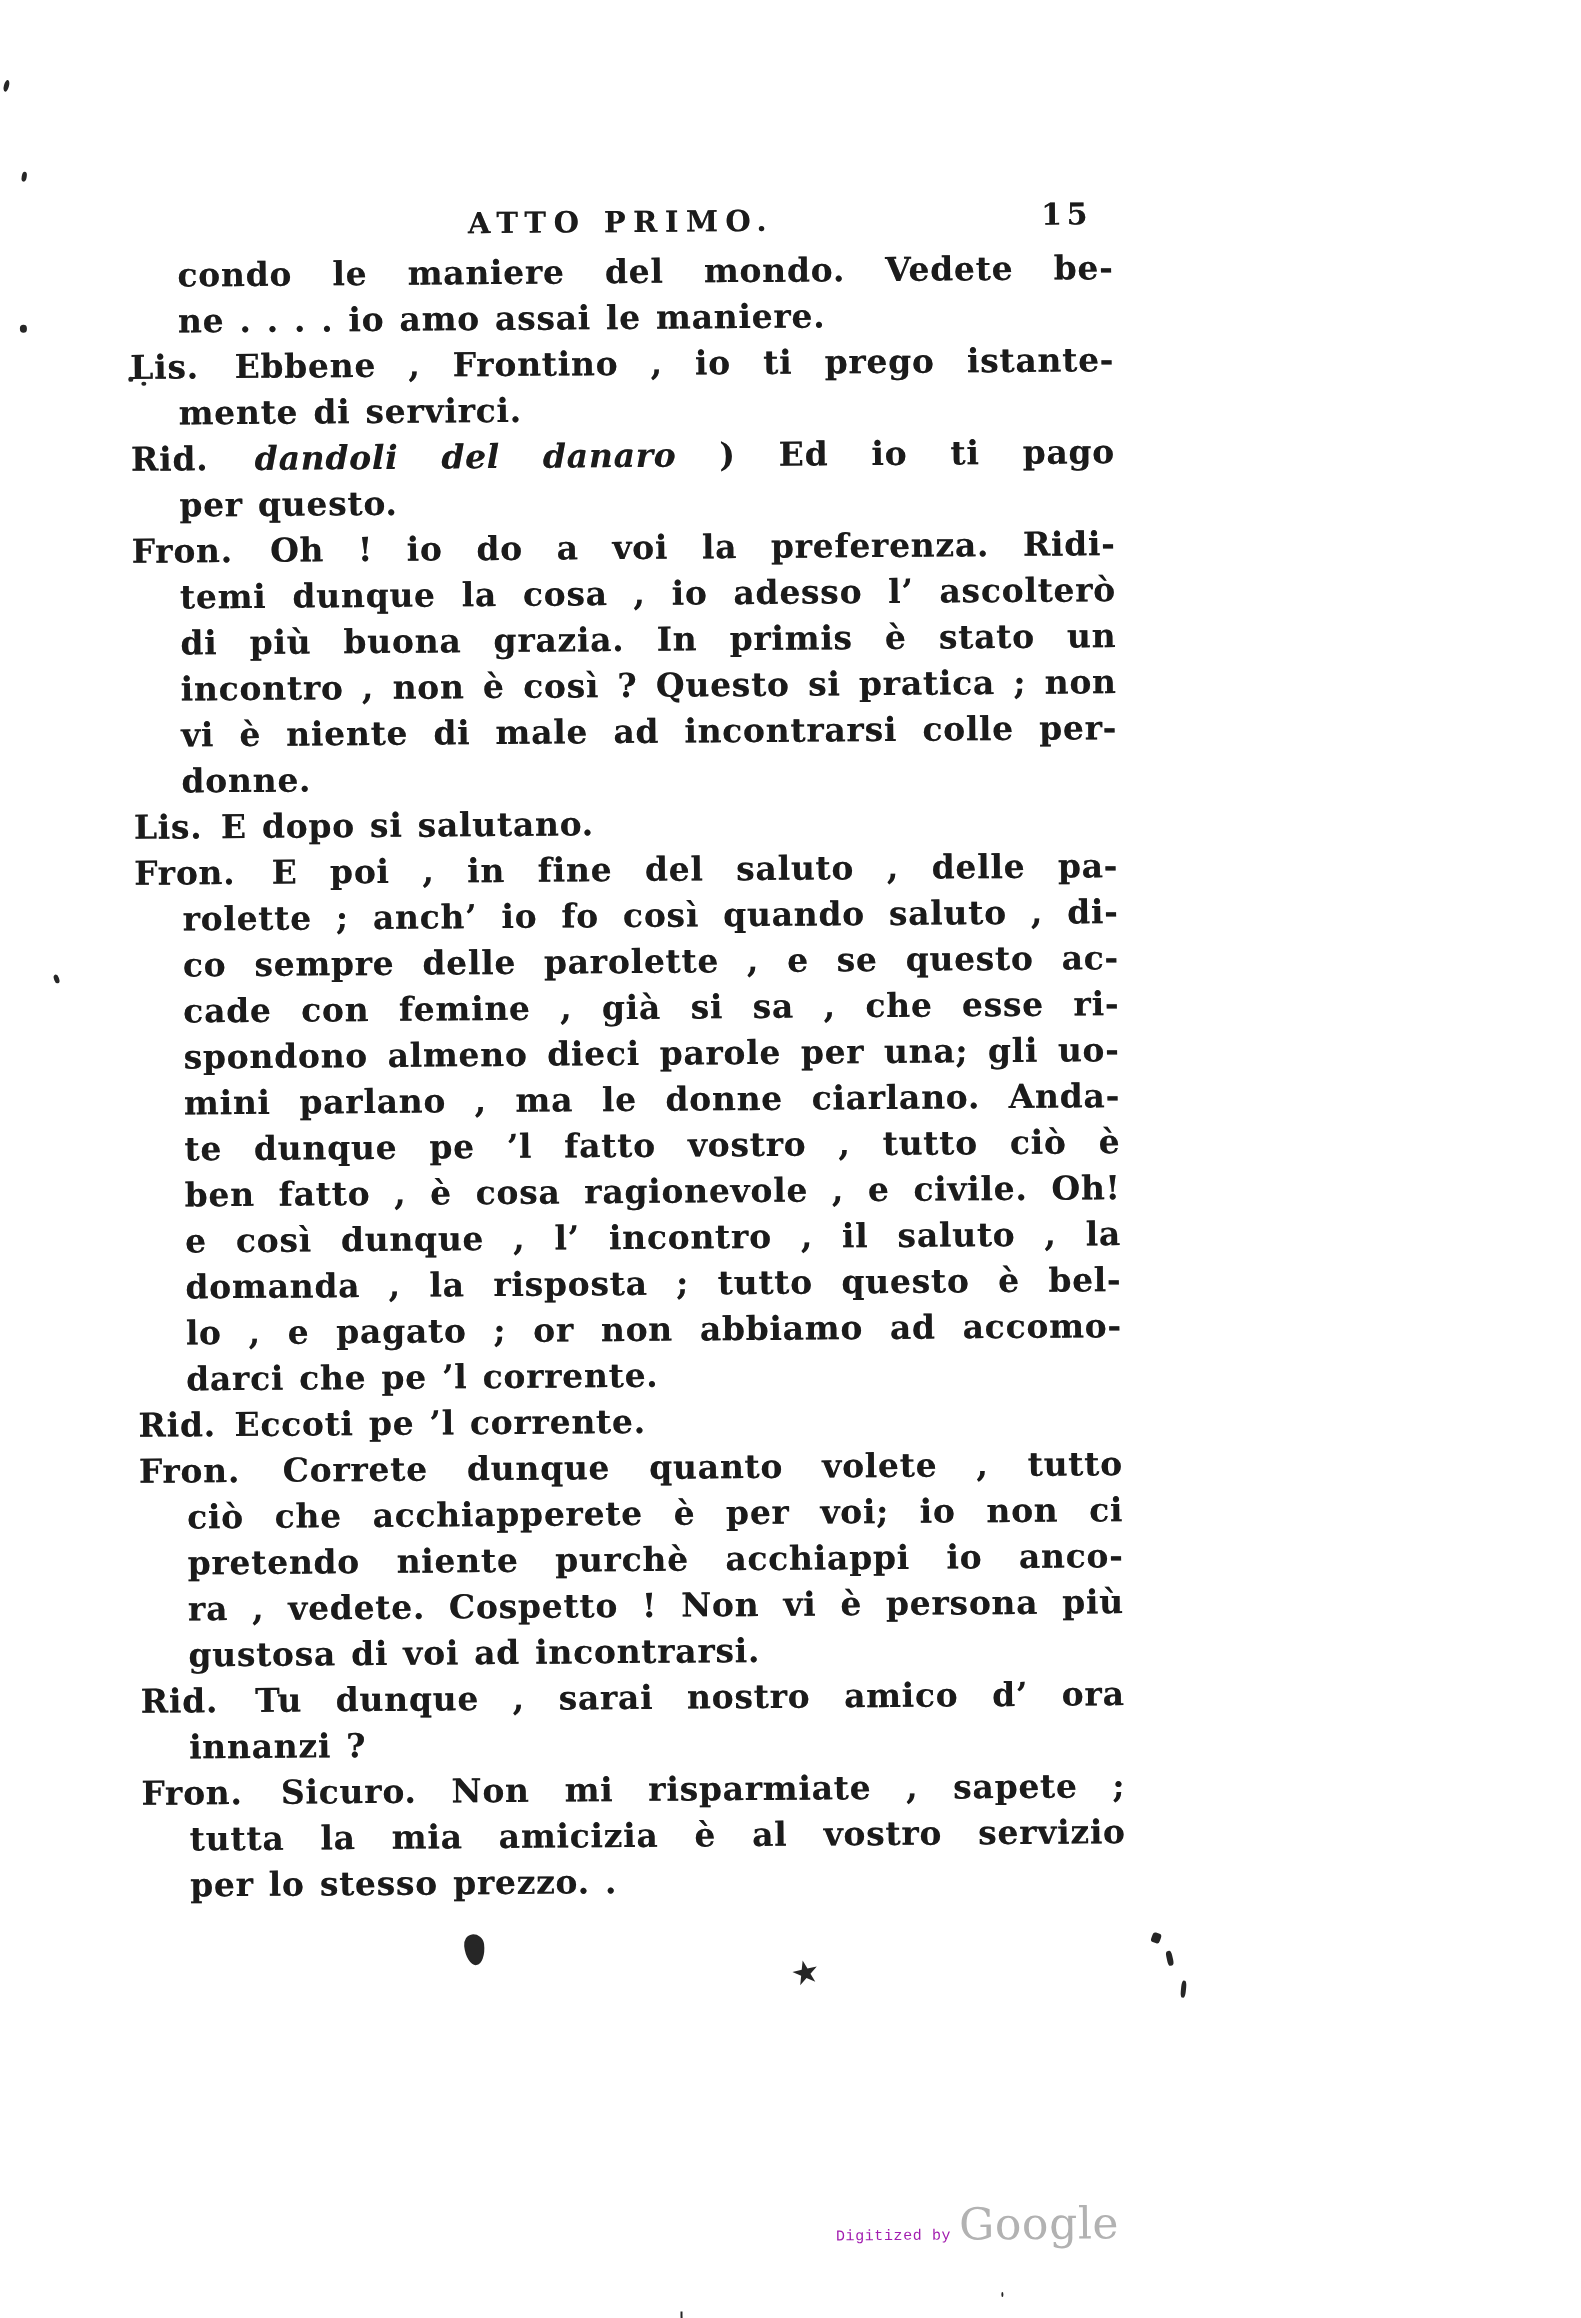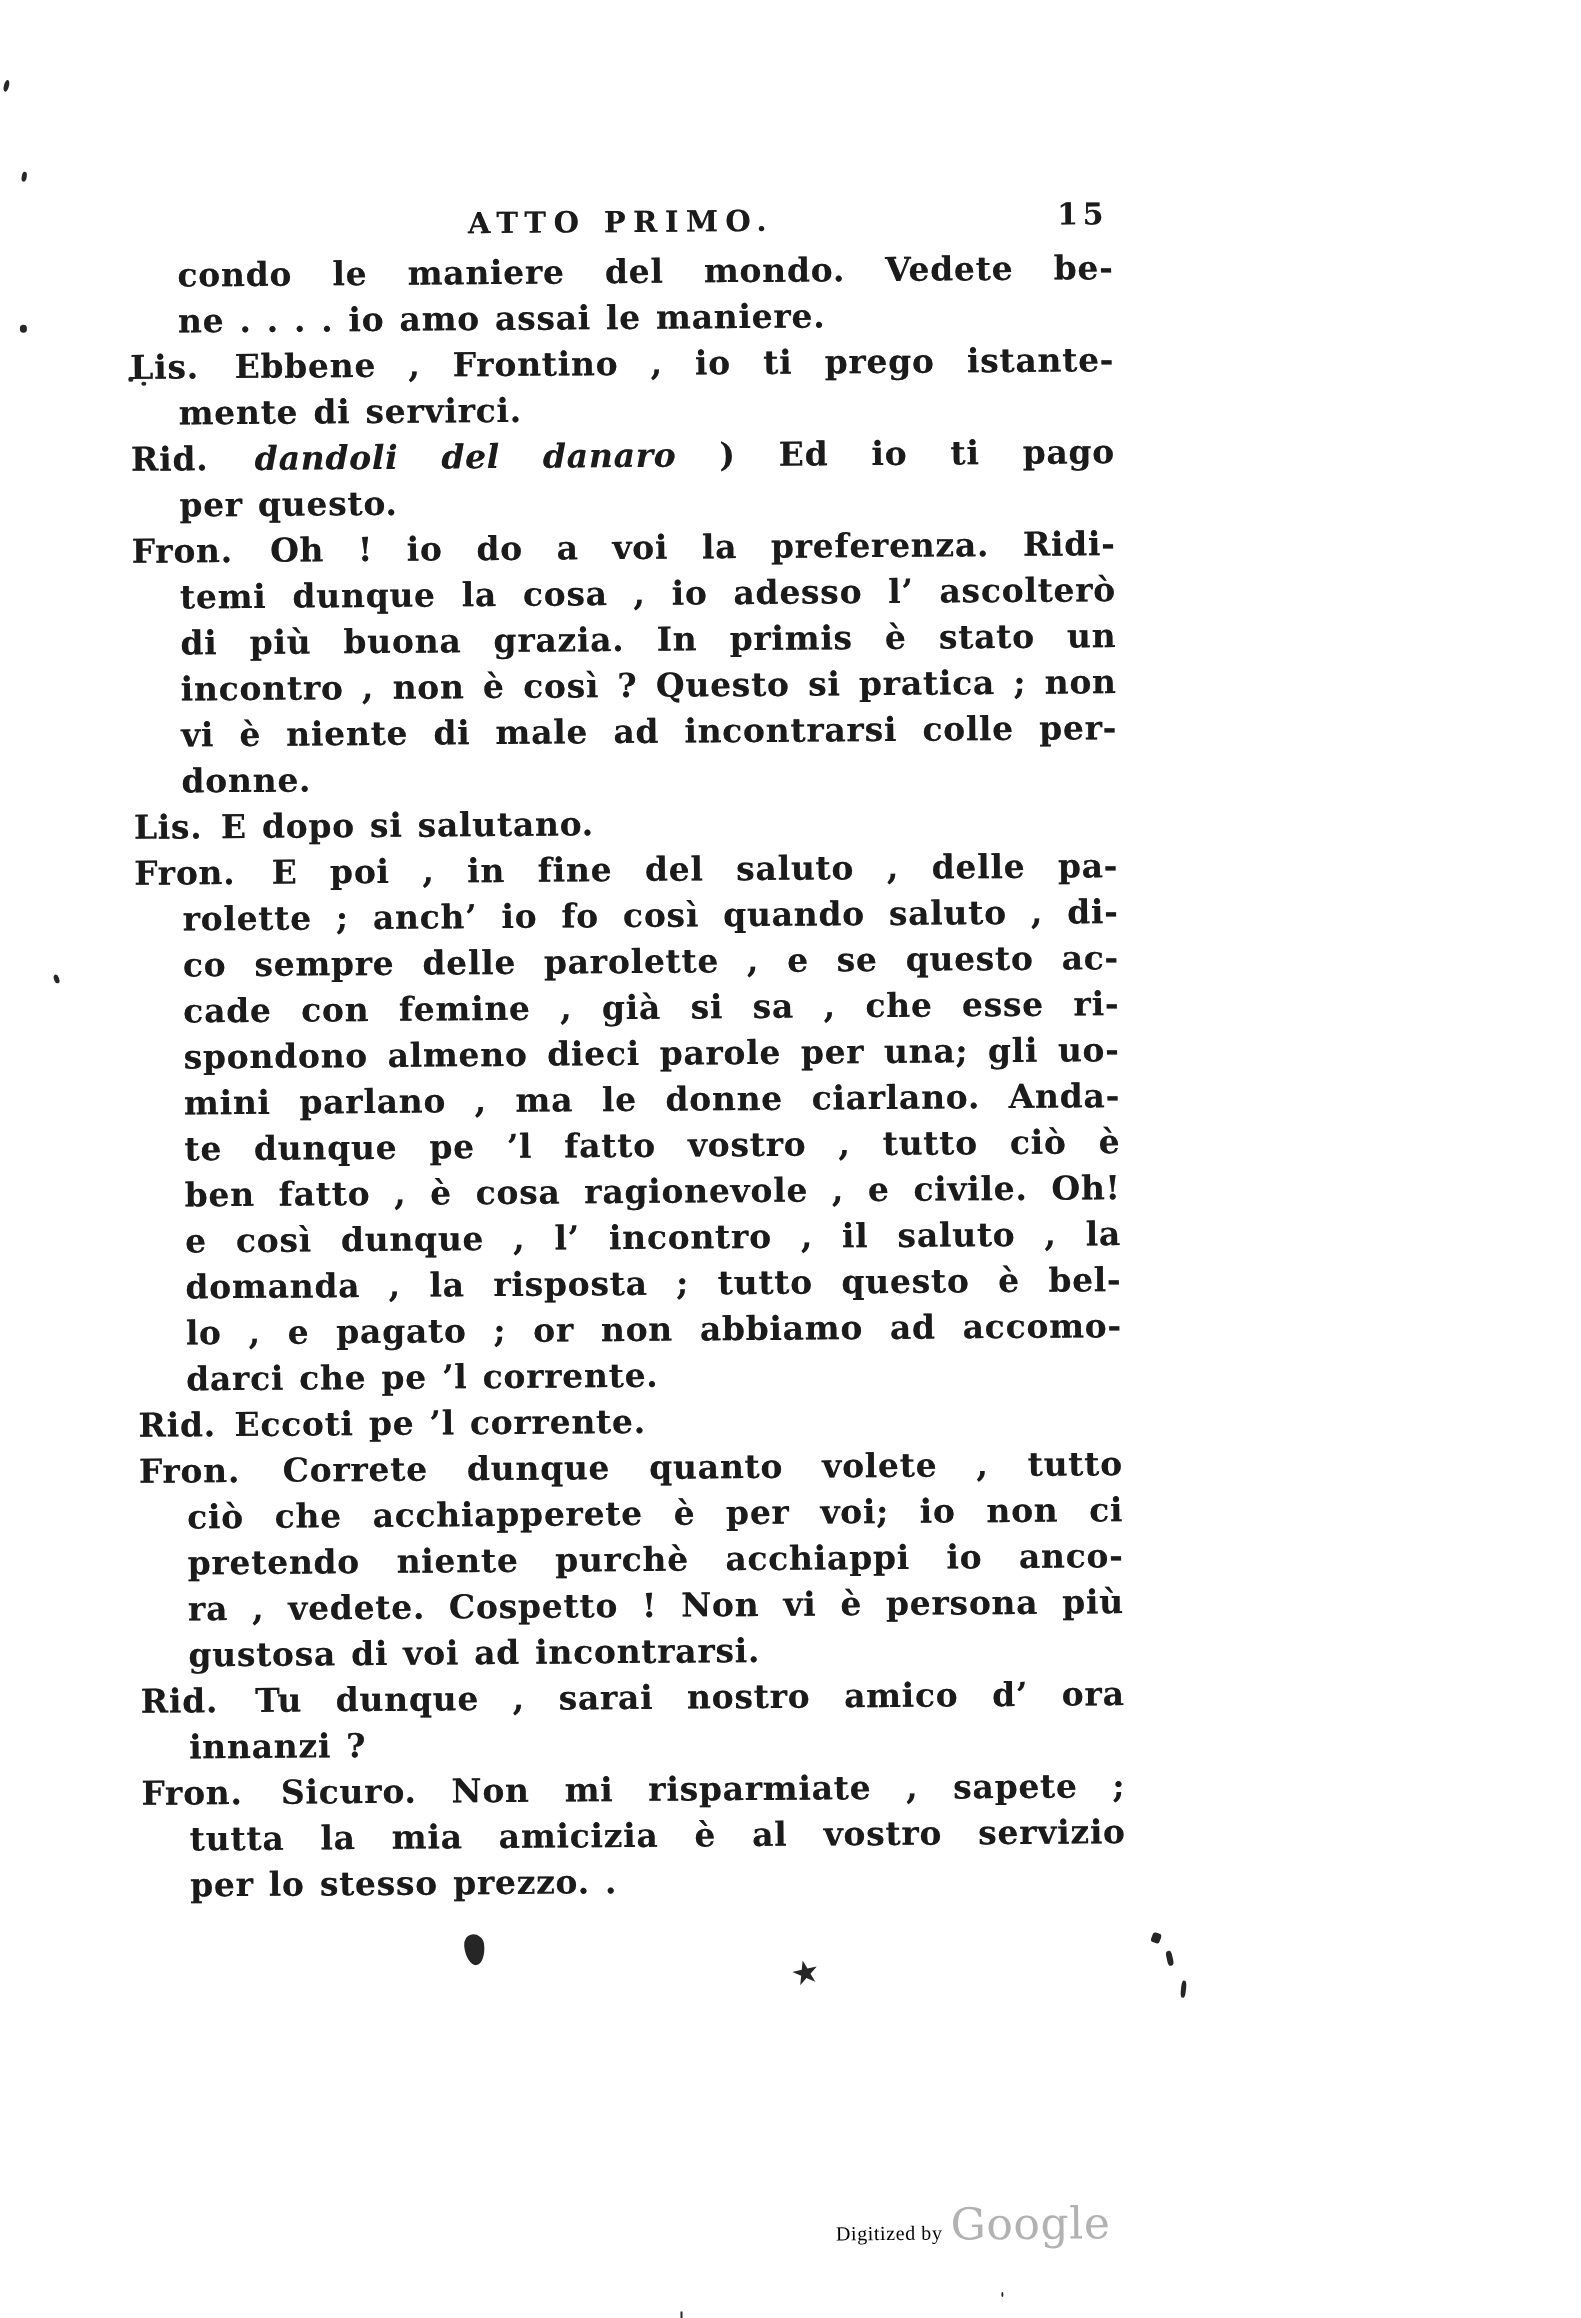--- a/index.html
+++ b/index.html
@@ -4,36 +4,36 @@
 <style>
   html,body{margin:0;padding:0;background:#ffffff;}
   #canvas{position:relative;width:1296px;height:2319px;background:#ffffff;overflow:hidden;
           font-family:"DejaVu Serif",serif;color:#1b1b1b;}
   #content{position:absolute;left:0;top:0;right:0;bottom:0;
            transform:rotate(-0.45deg);transform-origin:754px 1102px;}
 
   .header{position:absolute;left:136px;top:204px;width:984px;text-align:center;
           font-weight:700;font-size:29px;letter-spacing:7.5px;
           text-shadow:0 0 0.6px rgba(27,27,27,.55);}
-  .pagenum{position:absolute;right:5px;top:-4.6px;font-size:30px;letter-spacing:4.6px;font-weight:700;}
+  .pagenum{position:absolute;right:21px;top:-4.6px;font-size:30px;letter-spacing:4.6px;font-weight:700;}
 
   #lines{position:absolute;left:136px;top:248px;width:984px;}
   .l{font-weight:700;font-size:33px;line-height:46px;height:46px;
      letter-spacing:0.7px;word-spacing:2.9px;white-space:normal;
      text-shadow:0 0 0.6px rgba(27,27,27,.5);}
   .l.f{text-align:justify;text-align-last:justify;text-justify:inter-word;}
   .i1{padding-left:48px;}
   .sp{padding-right:3.5px;}
   .stage{font-style:italic;}
 
   .orn{position:absolute;left:784px;top:1954px;font-size:32.5px;color:#262626;
        transform:rotate(-12deg);}
 
   .wm{position:absolute;left:827px;top:2200px;display:flex;align-items:baseline;gap:8.1px;}
-  .wm-text{font-family:Liberation Serif, serif;font-size:20px;color:#000000;letter-spacing:0.6px;}
+  .wm-text{font-family:Liberation Mono, monospace;font-size:15px;color:#a21caf;letter-spacing:0.6px;}
   .wm-logo{font-family:"DejaVu Serif",serif;font-size:44px;color:#b2b2b2;letter-spacing:0.6px;}
 
   .mark{position:absolute;background:#262626;border-radius:50%;}
   .blob{position:absolute;background:#262626;}
 </style>
 </head>
 <body>
 
 <div id="canvas">
   <div id="content">

